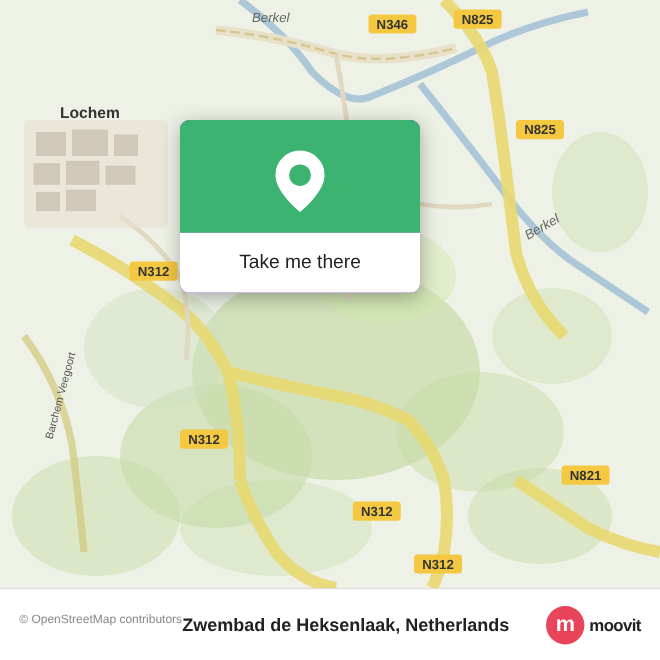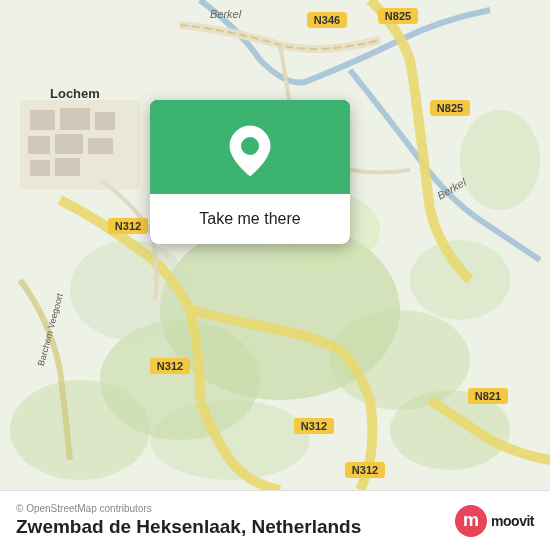--- a/index.html
+++ b/index.html
@@ -77,30 +77,30 @@
       background: white;
       border-top: 1px solid #ddd;
       display: flex;
       align-items: center;
       justify-content: space-between;
       padding: 0 16px;
     }
 
     .bottom-left {
       display: flex;
-      flex-direction: column;
+      flex-direction: row;
     }
 
     .copyright-text {
       font-size: 10px;
       color: #888;
     }
 
     .location-name {
-      font-size: 19px;
+      font-size: 15px;
       font-weight: 600;
       color: #222;
       margin-top: 2px;
     }
 
     .moovit-logo {
       display: flex;
       align-items: center;
       gap: 4px;
     }

